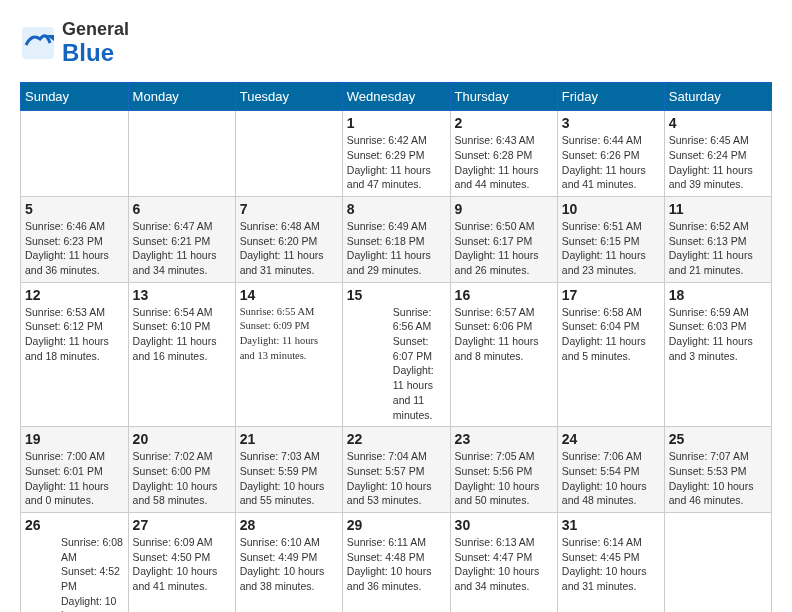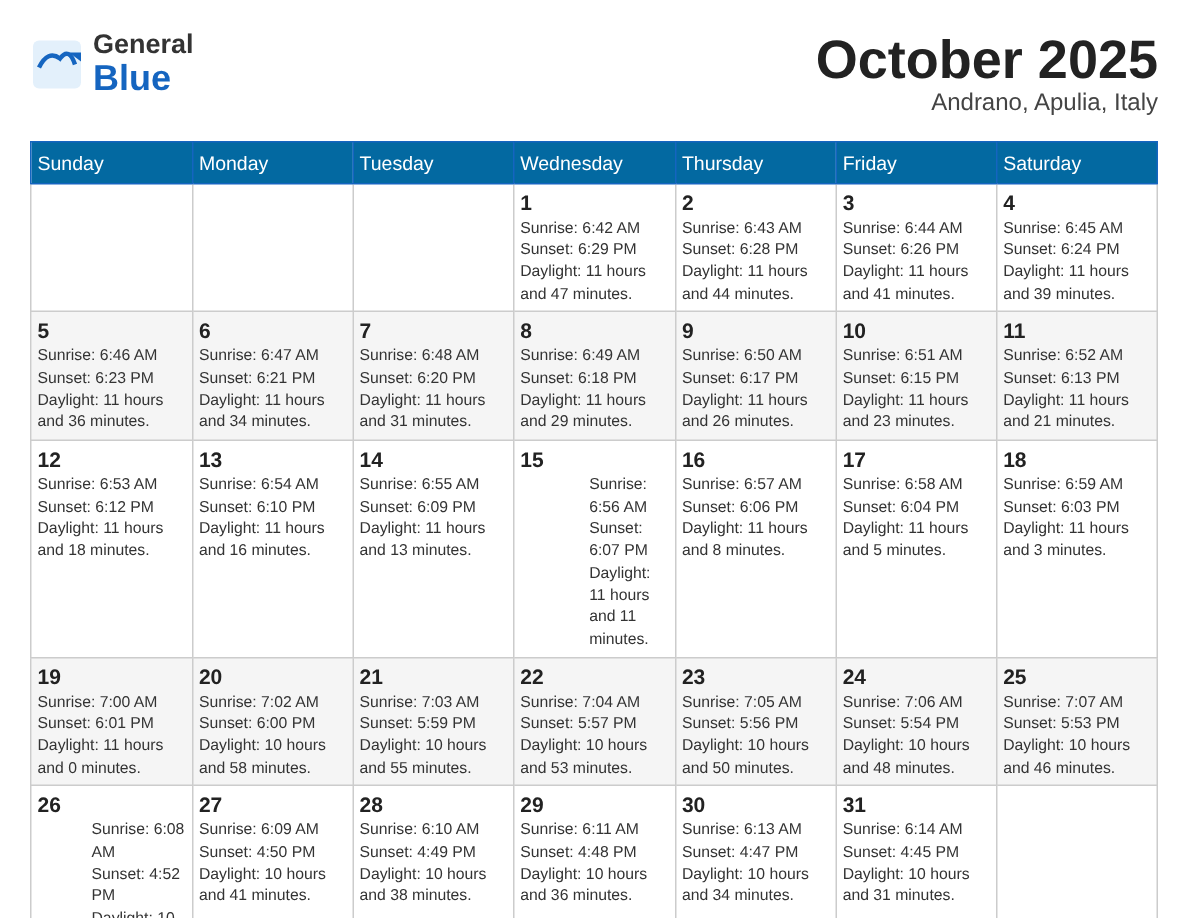--- a/index.html
+++ b/index.html
@@ -102,24 +102,20 @@
     <svg class="logo-icon" viewBox="0 0 36 36">
       <rect x="2" y="2" width="32" height="32" rx="4" fill="#e3f0fb"></rect>
       <path d="M6 20 Q12 8 20 14 Q26 6 30 18" stroke="#1565c0" stroke-width="3" fill="none"></path>
       <polygon points="26,10 34,16 34,10" fill="#1565c0"></polygon>
     </svg>
     <div class="logo-text">
       <span class="logo-general">General</span>
       <span class="logo-blue">Blue</span>
     </div>
   </div>
-  <div class="title-block">
-    <div class="month-title">October 2025</div>
-    <div class="subtitle">Andrano, Apulia, Italy</div>
-  </div>
 </div>
 
 <table class="calendar">
   <thead>
     <tr>
     <th>Sunday</th>
         <th>Monday</th>
         <th>Tuesday</th>
         <th>Wednesday</th>
         <th>Thursday</th>
@@ -222,21 +218,21 @@
         </td>
         <td>
           <span class="day-number">13</span>
           <div class="day-info" style="white-space: pre-line;">Sunrise: 6:54 AM
 Sunset: 6:10 PM
 Daylight: 11 hours
 and 16 minutes.</div>
         </td>
         <td>
           <span class="day-number">14</span>
-          <div class="day-info" style="white-space: pre-line;">Sunrise: 6:55 AM
+          <div class="day-info" style="white-space: pre-line; font-family: Liberation Serif, serif;">Sunrise: 6:55 AM
 Sunset: 6:09 PM
 Daylight: 11 hours
 and 13 minutes.</div>
         </td>
         <td>
           <span class="day-number">15</span>
           <div class="day-info" style="white-space: pre-line; margin-left: 46px;">Sunrise: 6:56 AM
 Sunset: 6:07 PM
 Daylight: 11 hours
 and 11 minutes.</div>

